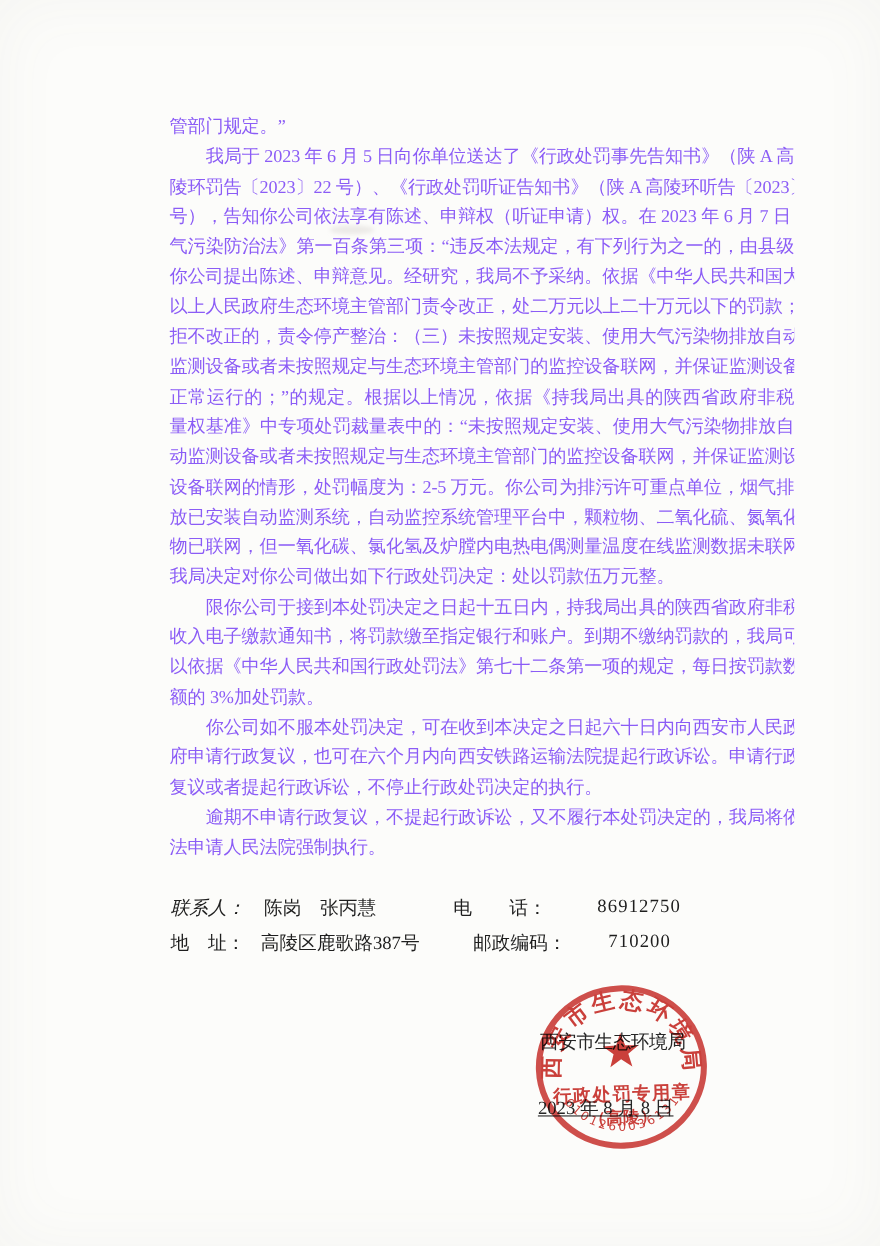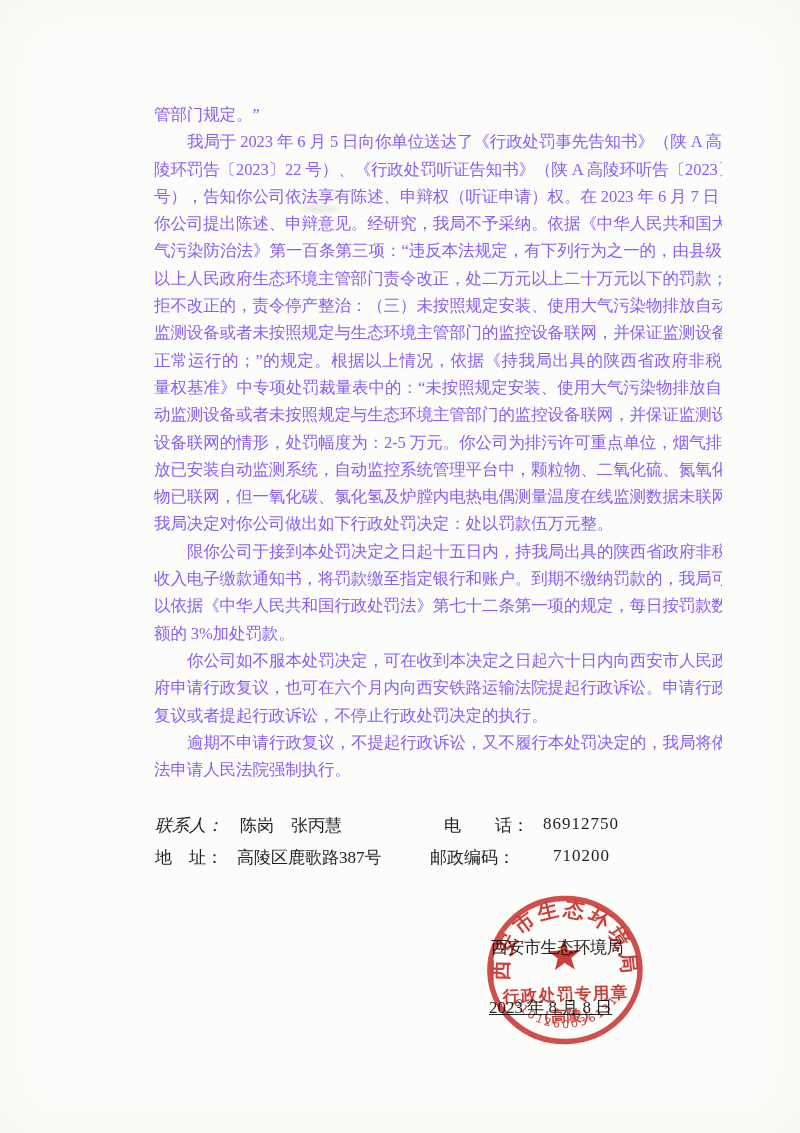--- a/index.html
+++ b/index.html
@@ -21,21 +21,21 @@
     height:27.3px;
     white-space:nowrap;overflow:hidden;
     text-align:justify;text-align-last:justify;
   }
   .line.pend{text-align-last:left;}
   .line.indent{padding-left:33px;}
   .contacts{position:absolute;left:0;top:0;width:800px;color:#1e1e1e;font-size:17px;}
   .contacts span{position:absolute;white-space:nowrap;}
   .c-label1{left:155px;top:814px;font-style:italic;}
   .c-names{left:240px;top:814px;}
-  .c-phone-label{left:444px;top:814px;text-align:right;}
+  .c-phone-label{left:412px;top:814px;text-align:right;}
   .c-phone-val{left:543px;top:814px;letter-spacing:1px;}
   .c-label2{left:155px;top:846px;}
   .c-addr{left:237px;top:846px;}
   .c-post-label{left:430px;top:846px;}
   .c-post-val{left:553px;top:846px;letter-spacing:1px;}
   .seal{
     position:absolute;left:478px;top:888px;width:174px;height:170px;
     mix-blend-mode:multiply;opacity:0.92;
     transform:rotate(-2deg);
   }
@@ -56,22 +56,22 @@
 
 <div class="page">
 
   <div class="scan-smudge"></div>
 
   <div class="body-text">
     <div class="line pend">管部门规定。”</div>
     <div class="line indent">我局于 2023 年 6 月 5 日向你单位送达了《行政处罚事先告知书》（陕 A 高</div>
     <div class="line">陵环罚告〔2023〕22 号）、《行政处罚听证告知书》（陕 A 高陵环听告〔2023〕22</div>
     <div class="line">号），告知你公司依法享有陈述、申辩权（听证申请）权。在 2023 年 6 月 7 日，</div>
+    <div class="line">气污染防治法》第一百条第三项：“违反本法规定，有下列行为之一的，由县级</div>
     <div class="line">你公司提出陈述、申辩意见。经研究，我局不予采纳。依据《中华人民共和国大</div>
-    <div class="line">气污染防治法》第一百条第三项：“违反本法规定，有下列行为之一的，由县级</div>
     <div class="line">以上人民政府生态环境主管部门责令改正，处二万元以上二十万元以下的罚款；</div>
     <div class="line">拒不改正的，责令停产整治：（三）未按照规定安装、使用大气污染物排放自动</div>
     <div class="line">监测设备或者未按照规定与生态环境主管部门的监控设备联网，并保证监测设备</div>
     <div class="line">正常运行的；”的规定。根据以上情况，依据《持我局出具的陕西省政府非税</div>
     <div class="line">量权基准》中专项处罚裁量表中的：“未按照规定安装、使用大气污染物排放自</div>
     <div class="line">动监测设备或者未按照规定与生态环境主管部门的监控设备联网，并保证监测设</div>
     <div class="line">设备联网的情形，处罚幅度为：2-5 万元。你公司为排污许可重点单位，烟气排</div>
     <div class="line">放已安装自动监测系统，自动监控系统管理平台中，颗粒物、二氧化硫、氮氧化</div>
     <div class="line">物已联网，但一氧化碳、氯化氢及炉膛内电热电偶测量温度在线监测数据未联网。</div>
     <div class="line pend">我局决定对你公司做出如下行政处罚决定：处以罚款伍万元整。</div>

